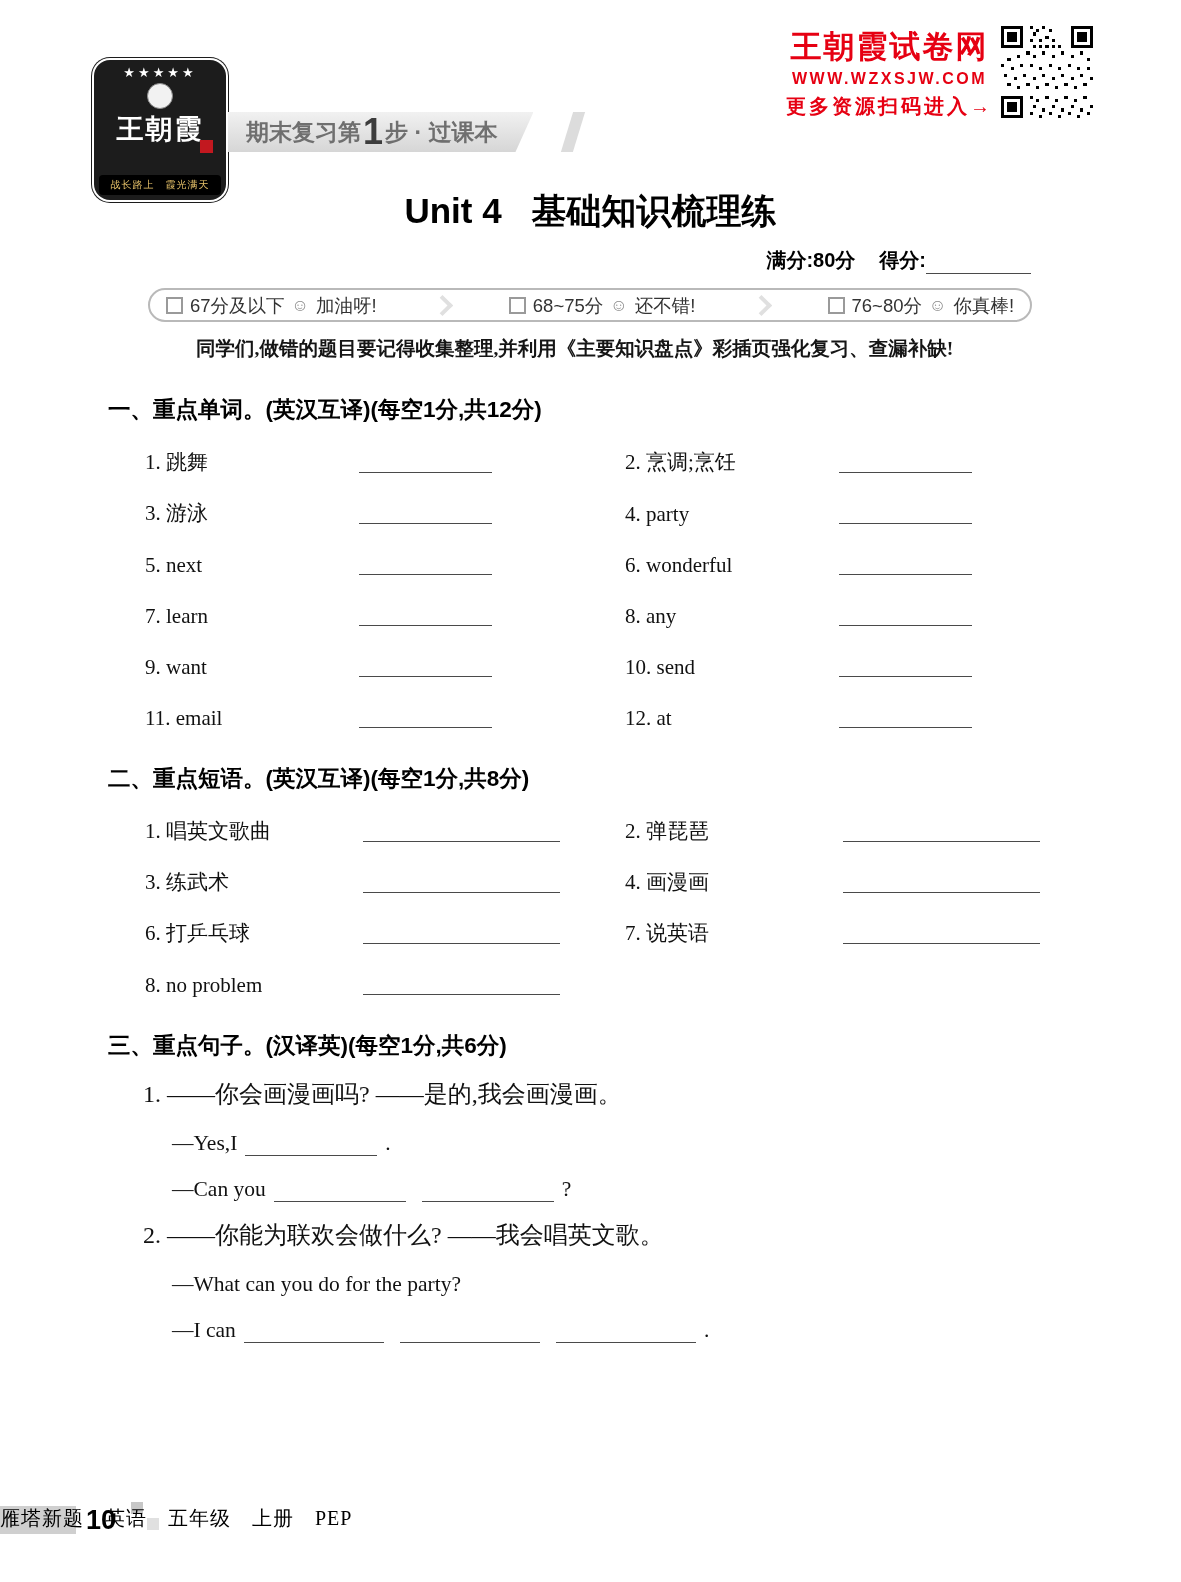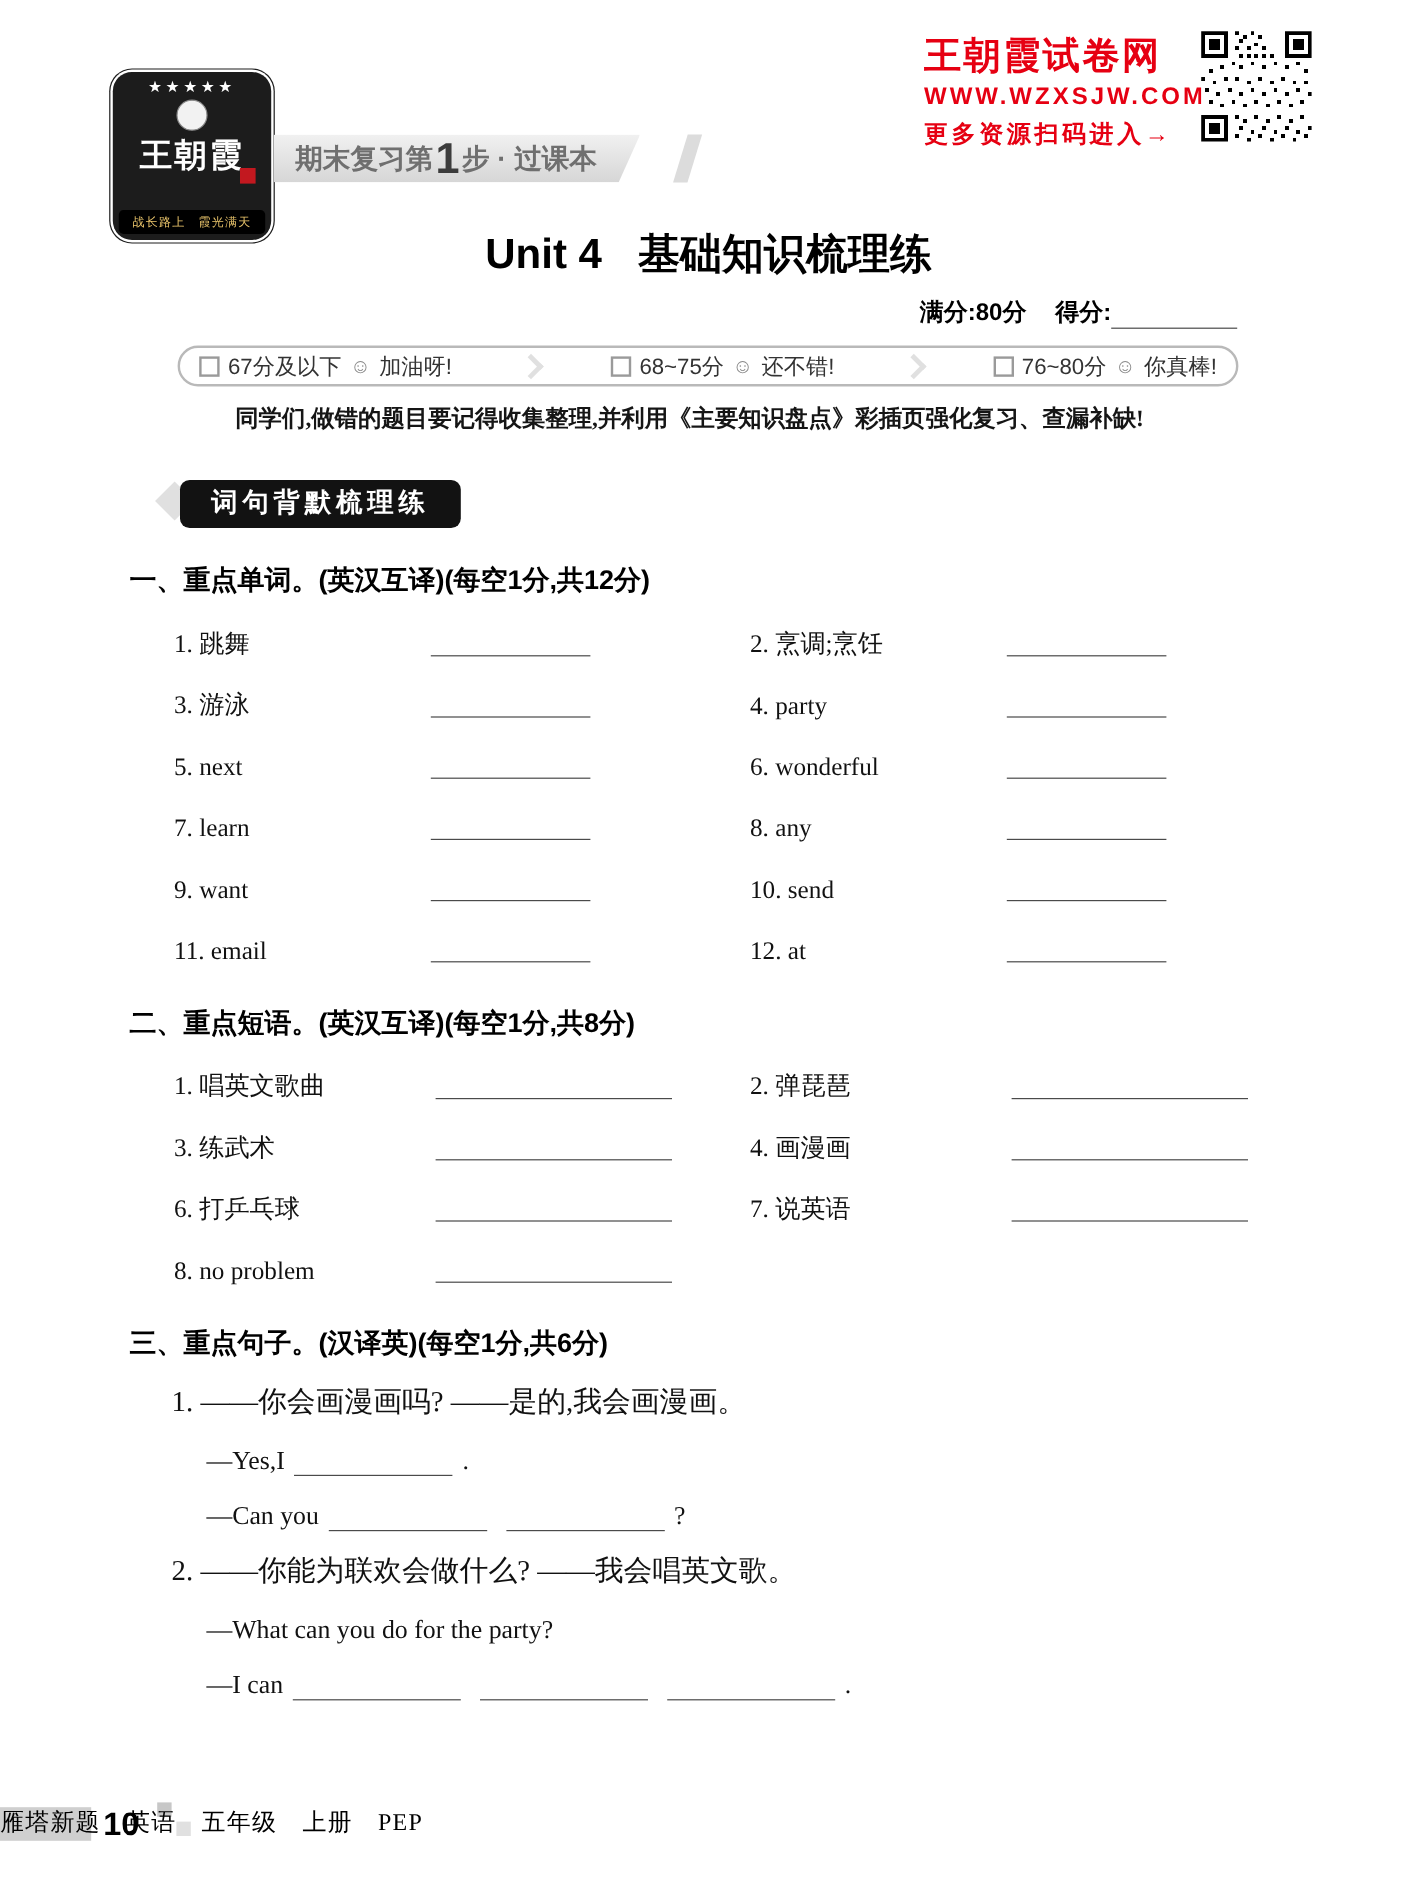--- a/index.html
+++ b/index.html
@@ -17,24 +17,24 @@
   .logo-ribbon{position:absolute;bottom:5px;left:5px;right:5px;background:#000;color:#e8c36a;
                font-size:10px;letter-spacing:1px;padding:3px 0;border-radius:4px;}
 
   .banner{position:absolute;left:228px;top:112px;height:40px;padding:0 36px 0 18px;display:flex;align-items:center;
           background:linear-gradient(180deg,#f1f1f1,#d6d6d6);
           clip-path:polygon(0 0,100% 0,calc(100% - 18px) 100%,0 100%);
           color:#6f6f6f;font-family:"Liberation Sans",sans-serif;font-weight:bold;font-size:23px;}
   .banner .step{font-size:36px;color:#3c3c3c;margin:0 2px;line-height:1;}
   .banner-tail{position:absolute;left:567px;top:112px;width:12px;height:40px;background:#dcdcdc;transform:skewX(-17deg);}
 
-  .site{position:absolute;top:26px;right:176px;text-align:left;color:#e60012;
+  .site{position:absolute;top:26px;right:188px;text-align:center;color:#e60012;
         font-family:"Liberation Sans",sans-serif;font-weight:bold;}
   .site-name{font-size:31px;letter-spacing:2px;}
-  .site-url{font-size:20px;letter-spacing:2.5px;margin-top:2px;}
+  .site-url{font-size:16px;letter-spacing:2.5px;margin-top:2px;}
   .site-cta{font-size:20px;letter-spacing:3px;margin-top:5px;}
   .qr{position:absolute;top:26px;right:88px;width:92px;height:92px;}
 
   
   .title{margin:0;padding-top:188px;text-align:center;font-family:"Liberation Sans",sans-serif;
          font-weight:bold;font-size:35px;color:#000;}
   .title .gap{display:inline-block;width:30px;}
   .score-line{text-align:right;margin:12px 150px 0 0;font-family:"Liberation Sans",sans-serif;
               font-weight:bold;font-size:20px;color:#000;}
   .sp{display:inline-block;width:24px;}
@@ -164,24 +164,20 @@
     <div class="opt">
       <span class="cbx"></span>
       <span>76~80分</span>
       <span class="face">☺</span>
       <span>你真棒!</span>
     </div>
   </div>
 
   <p class="notice">同学们,做错的题目要记得收集整理,并利用《主要知识盘点》彩插页强化复习、查漏补缺!</p>
 
-  <div class="badge-wrap">
-    <div class="diamond"></div>
-    <div class="badge">词句背默梳理练</div>
-  </div>
 
   <h2 class="part">一、重点单词。(英汉互译)(每空1分,共12分)</h2>
   <div class="grid p1">
     <div class="w-item">
         <span class="w-label">1. 跳舞</span>
         <span class="blank"></span>
       </div>
     <div class="w-item">
         <span class="w-label">2. 烹调;烹饪</span>
         <span class="blank"></span>

